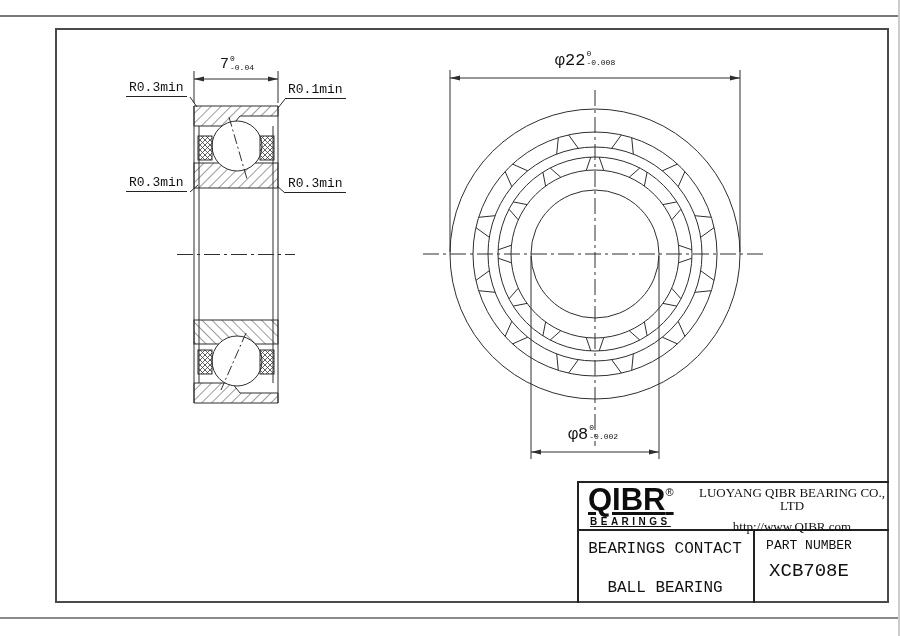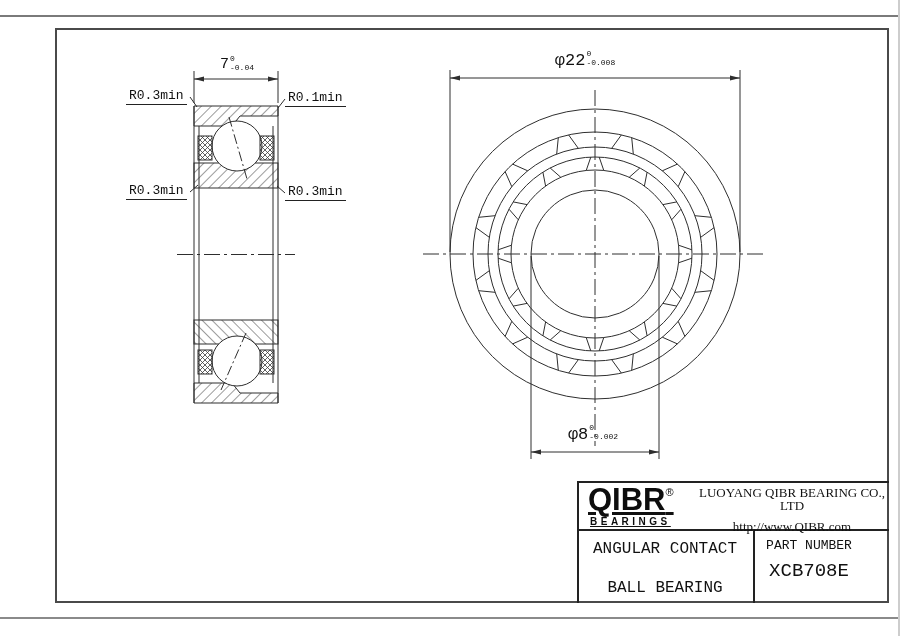--- a/index.html
+++ b/index.html
@@ -10,21 +10,21 @@
   #outer-top{left:0;top:15px;width:900px;height:0;border-top:2px solid #7a7a7a;}
   #outer-bottom{left:0;top:617px;width:900px;height:0;border-top:2px solid #8a8a8a;}
   #win-right{right:0;top:0;width:2px;height:636px;background:#cdcdcd;}
   
   #frame{left:55px;top:28px;width:834px;height:575px;border:2px solid #4a4a4a;box-sizing:border-box;}
   
   .dimtxt{display:flex;align-items:flex-start;justify-content:center;white-space:nowrap;}
   .nom{font-size:15px;line-height:1;}
   .nom-big{font-size:17px;line-height:1;}
   .tol{display:flex;flex-direction:column;font-size:8px;line-height:1.1;margin-left:1px;margin-top:-2px;}
-  .rlabel{font-size:13px;line-height:1.1;border-bottom:1px solid #222;padding:0 3px 1px 3px;white-space:nowrap;margin-top:8px;}
+  .rlabel{font-size:13px;line-height:1.1;border-bottom:1px solid #222;padding:0 3px 1px 3px;white-space:nowrap;}
   
   .tbline{box-sizing:border-box;}
   #tb-box{left:577px;top:481px;width:312px;height:122px;border-left:2px solid #222;border-top:2px solid #222;}
   #tb-div-h{left:577px;top:529px;width:312px;height:0;border-top:2px solid #222;}
   #tb-div-v{left:753px;top:529px;width:0;height:74px;border-left:2px solid #222;}
   #logo{left:588px;top:484px;width:120px;text-align:left;text-decoration:underline;}
   #logo-name{font-family:"Liberation Sans",sans-serif;font-weight:900;font-size:31px;line-height:1;letter-spacing:0px;color:#0d0d0d;}
   #logo-reg{font-family:"Liberation Sans",sans-serif;font-size:11px;vertical-align:14px;font-weight:400;}
   #logo-sub{font-family:"Liberation Sans",sans-serif;font-weight:700;font-size:10px;letter-spacing:3.5px;margin-top:1px;padding-left:2px;color:#0d0d0d;}
   #company{left:697px;top:486px;width:190px;text-align:center;font-family:"Liberation Serif",serif;}
@@ -220,21 +220,21 @@
     <div id="logo-name"><span>QIBR</span><span id="logo-reg">®</span></div>
     <div id="logo-sub">BEARINGS</div>
   </div>
 
   <div class="abs" id="company">
     <div id="company-name">LUOYANG QIBR BEARING CO., LTD</div>
     <div id="company-url">http://www.QIBR.com</div>
   </div>
 
   <div class="abs" id="product">
-    <div id="product-l1">ANGULAR CONTACT</div>
+    <div id="product-l1">BEARINGS CONTACT</div>
     <div id="product-l2">BALL BEARING</div>
   </div>
 
   <div class="abs" id="pn">
     <div id="pn-label">PART NUMBER</div>
     <div id="pn-value">XCB708E</div>
   </div>
 
 </div>
 

